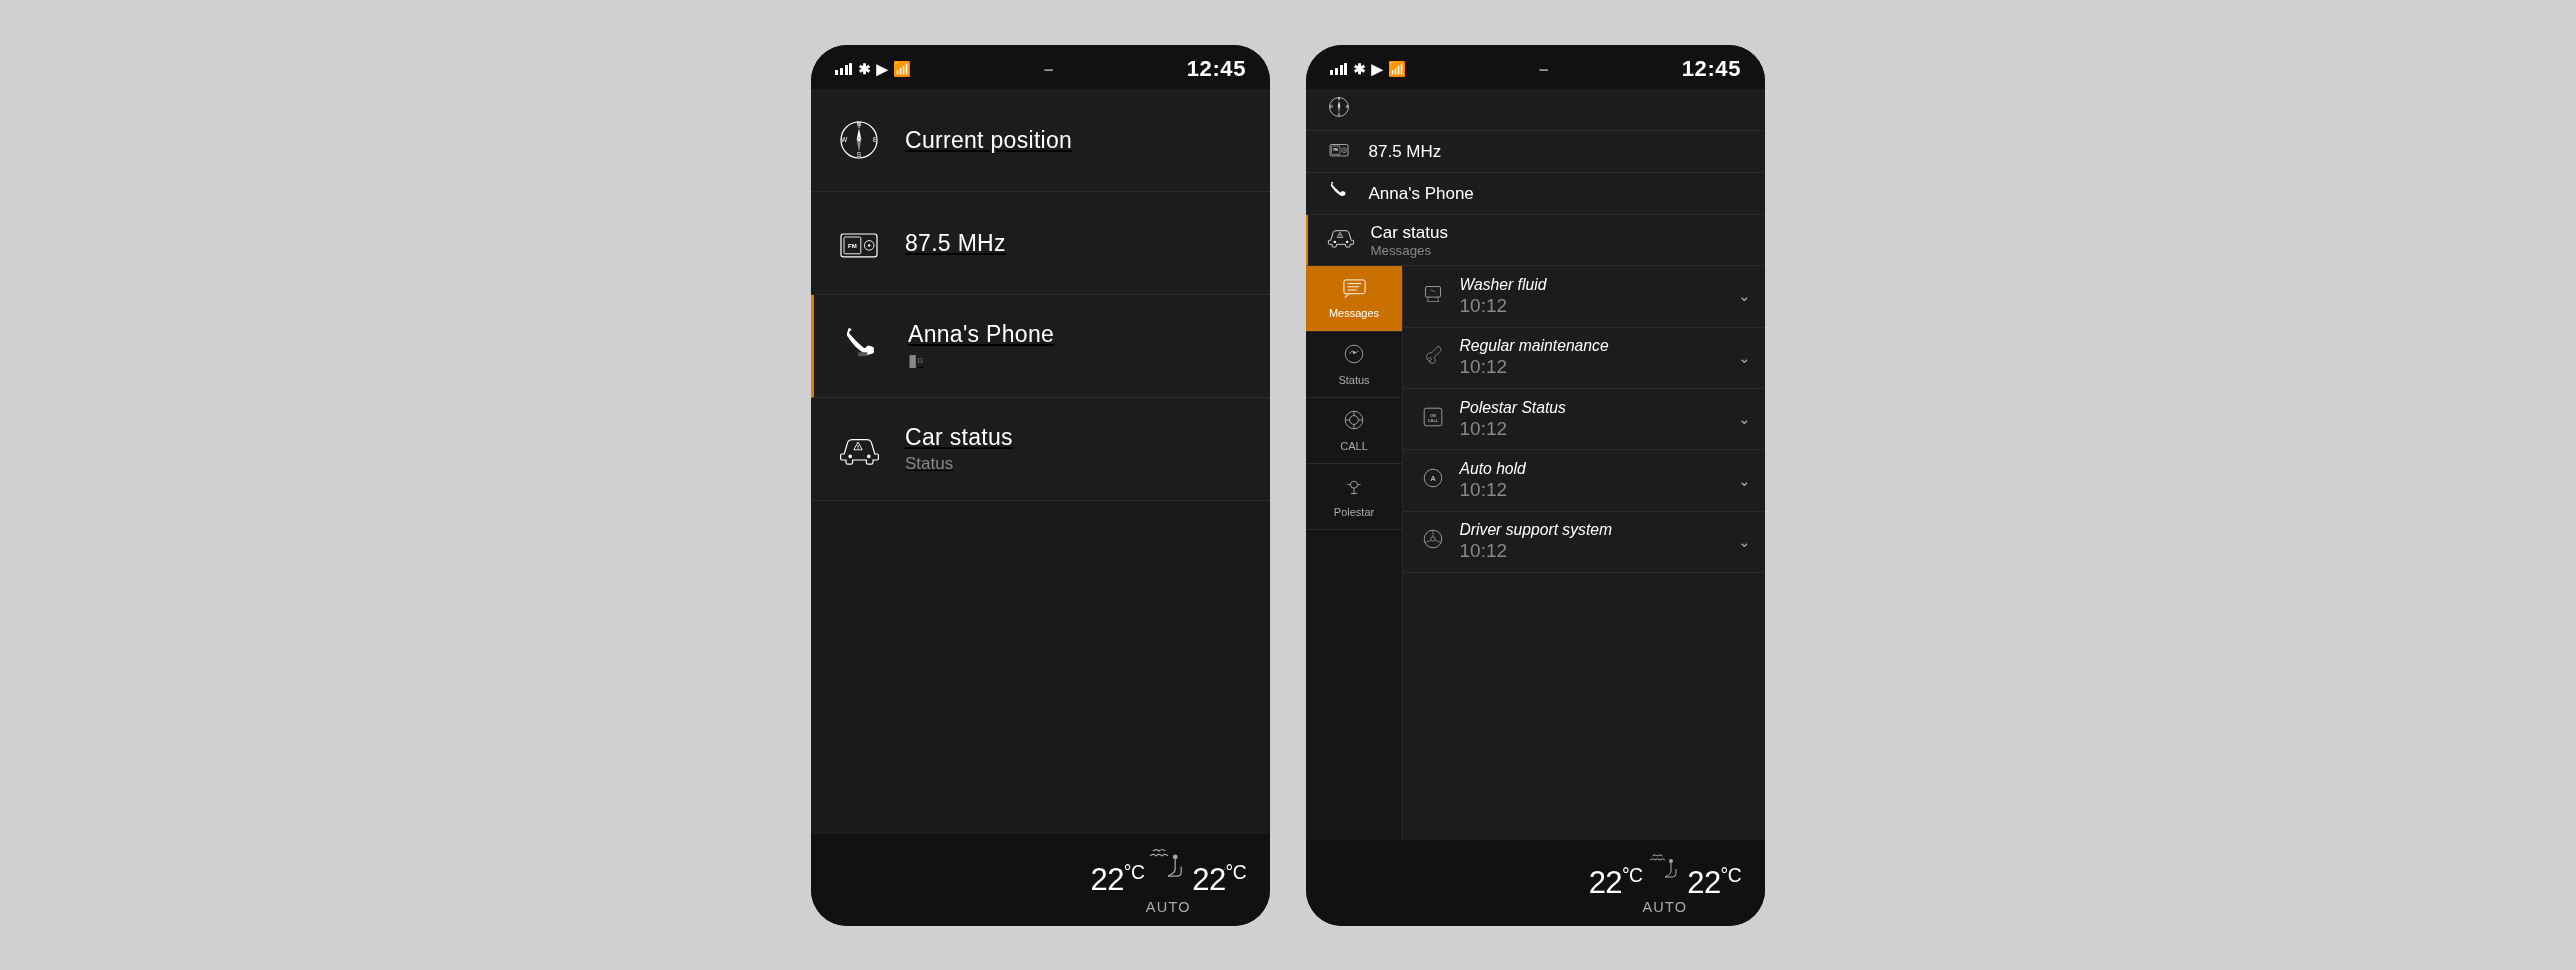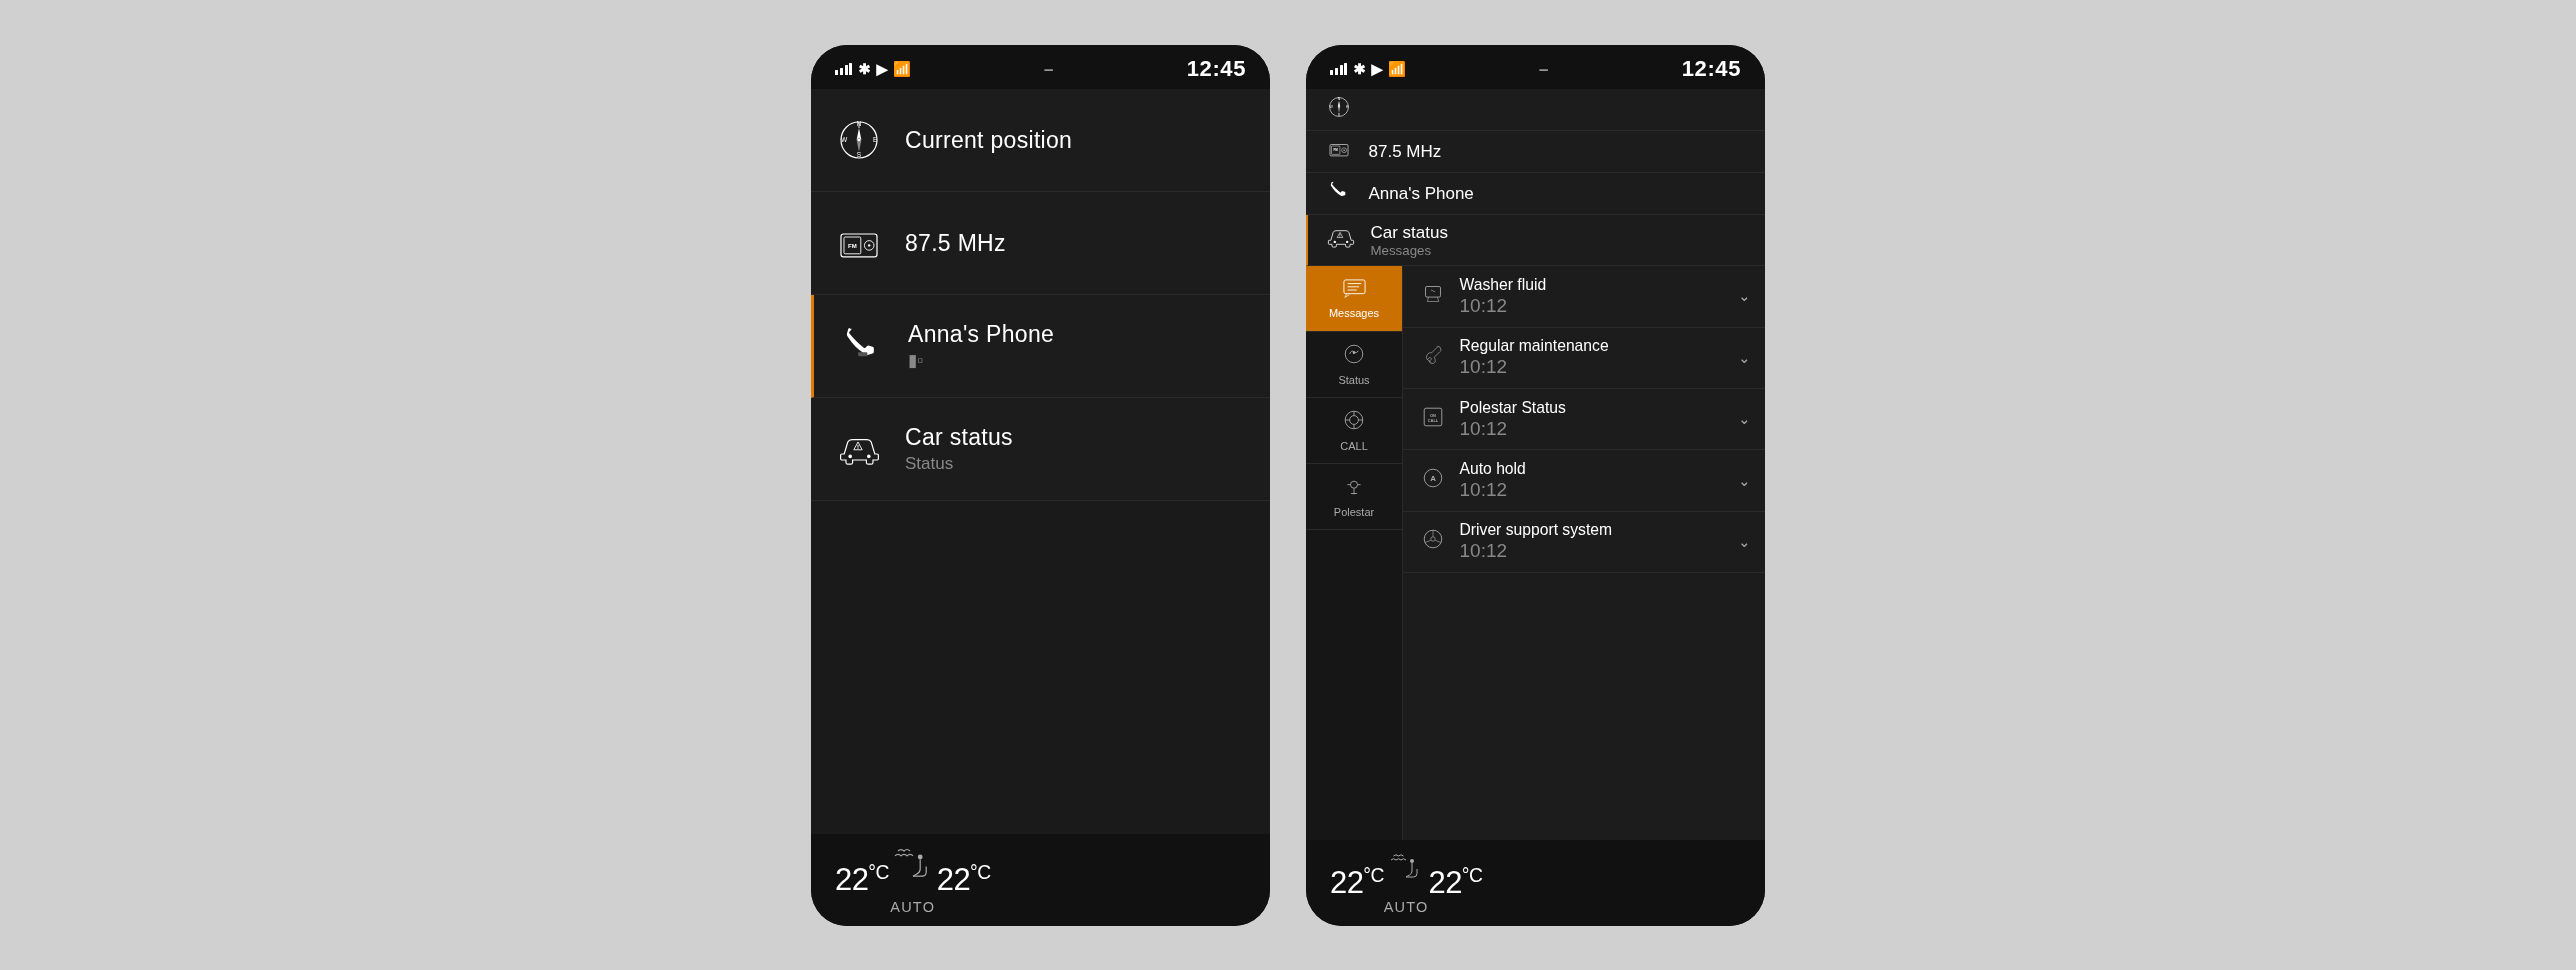--- a/index.html
+++ b/index.html
@@ -84,38 +84,39 @@
     .menu-icon {
       width: 48px;
       display: flex;
       align-items: center;
       justify-content: center;
       flex-shrink: 0;
     }
     .menu-text {
       display: flex;
       flex-direction: column;
+      text-decoration: underline;
     }
     .menu-title {
       color: #fff;
       font-size: 23px;
       font-weight: 300;
       letter-spacing: 0.3px;
     }
     .menu-subtitle {
       color: #888;
       font-size: 17px;
       font-weight: 300;
       margin-top: 2.4px;
     }
     .bottom-bar {
       background: #111;
       padding: 11px 24px;
       display: flex;
-      justify-content: flex-start;
+      justify-content: flex-end;
       align-items: center;
       min-height: 72px;
     }
     .temp-display {
       color: #fff;
       font-size: 31px;
       font-weight: 200;
       letter-spacing: -0.6px;
     }
     .temp-unit {
@@ -231,20 +232,21 @@
       text-align: center;
       flex-shrink: 0;
     }
     .msg-content {
       flex: 1;
     }
     .msg-title {
       color: #fff;
       font-size: 15.7px;
       font-weight: 300;
+      font-style: italic;
     }
     .msg-time {
       color: #888;
       font-size: 19px;
       margin-top: 1px;
     }
     .msg-chevron {
       color: #aaa;
       font-size: 14.5px;
     }

